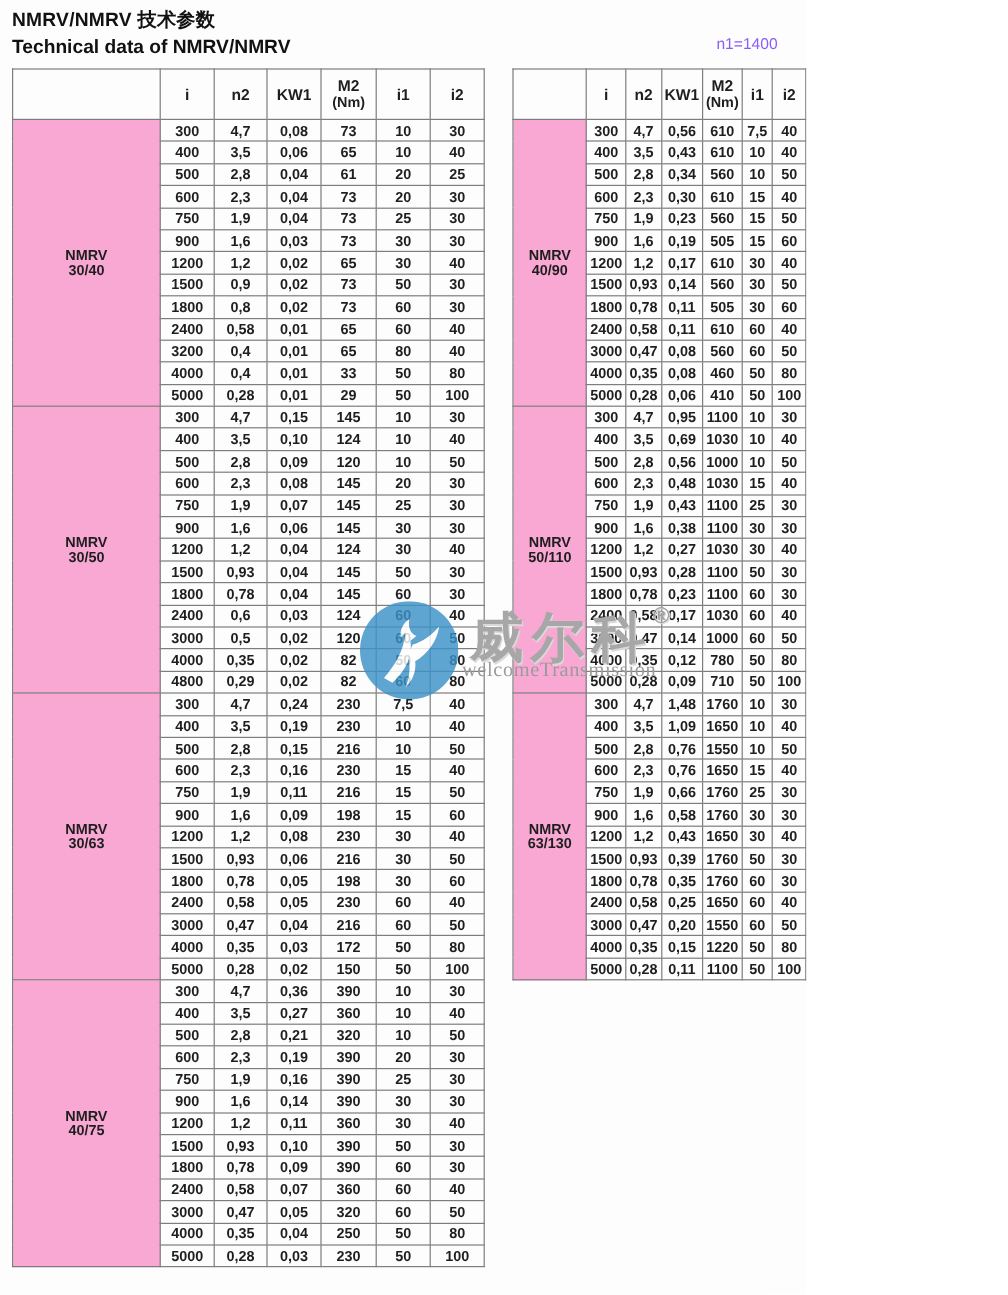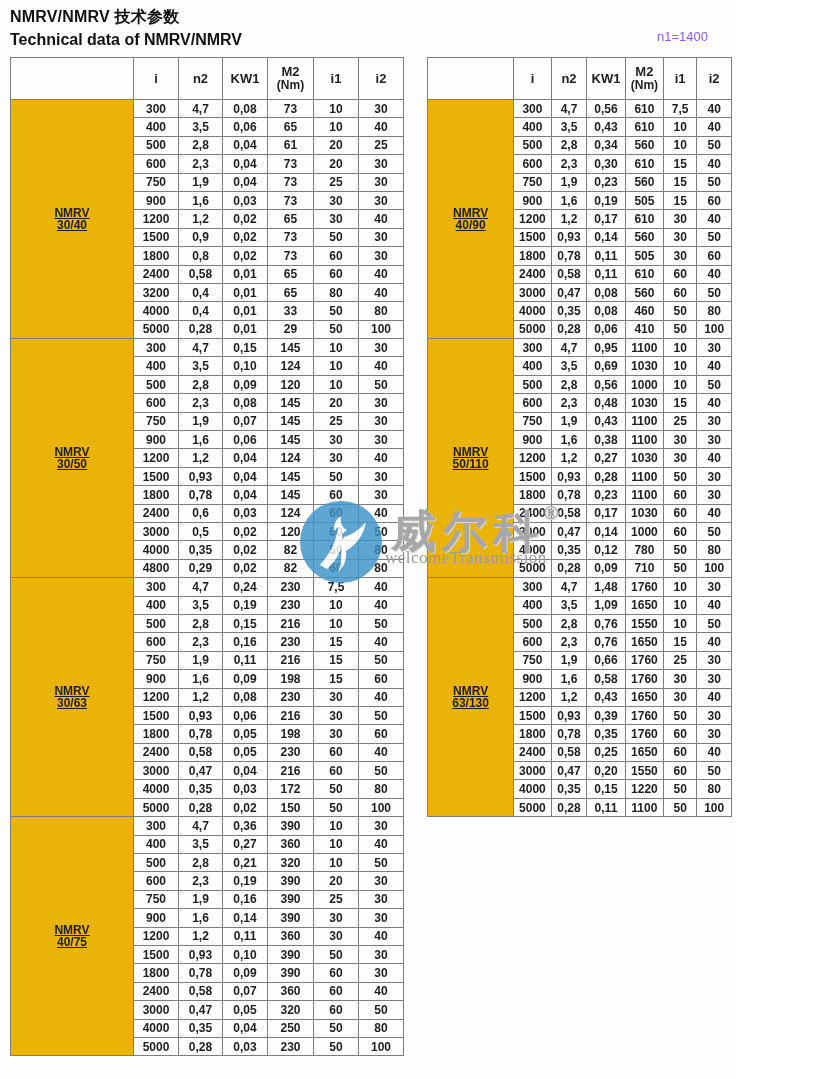--- a/index.html
+++ b/index.html
@@ -1,18 +1,18 @@
 <!DOCTYPE html>
 <html><head>
 <meta charset="utf-8">
 <style>
   html,body{margin:0;padding:0;background:#ffffff;}
   .page{
     position:relative;
-    width:732px;height:1079px;
+    width:672px;height:1079px;
     background:#fdfdfd;
     font-family:"Liberation Sans", sans-serif;
     overflow:hidden;
   }
   .title-zh{
     position:absolute;left:10px;top:7px;
     font-size:16px;font-weight:bold;color:#111;
     letter-spacing:0.2px;
   }
   .title-en{
@@ -34,21 +34,21 @@
     border:1px solid #7d7d7d;
     text-align:center;vertical-align:middle;
     padding:0;
     font-family:"Liberation Sans", sans-serif;
     font-weight:bold;color:#1e1e1e;
   }
   table.data-table th{height:41px;font-size:13px;font-weight:bold;}
   table.data-table th .sub{font-size:12px;font-weight:bold;line-height:13px;}
   table.data-table th .lbl{line-height:14px;}
   table.data-table td{height:17.4px;font-size:12px;line-height:12px;}
-  td.model-cell{font-size:13px;line-height:18px;background:#eab308;text-decoration:underline;}
+  td.model-cell{font-size:13px;line-height:18px;background:#f9a8d4;}
   col.c-model{width:123px;}
   col.c-i{width:45px;}
   col.c-n2{width:44px;}
   col.c-kw1{width:45px;}
   col.c-m2{width:46px;}
   col.c-i1{width:45px;}
   col.c-i2{width:45px;}
 
   .watermark{position:absolute;left:0;top:0;width:840px;height:1079px;pointer-events:none;}
   .wm-circle{position:absolute;left:300px;top:501px;width:82px;height:82px;opacity:0.82;}

